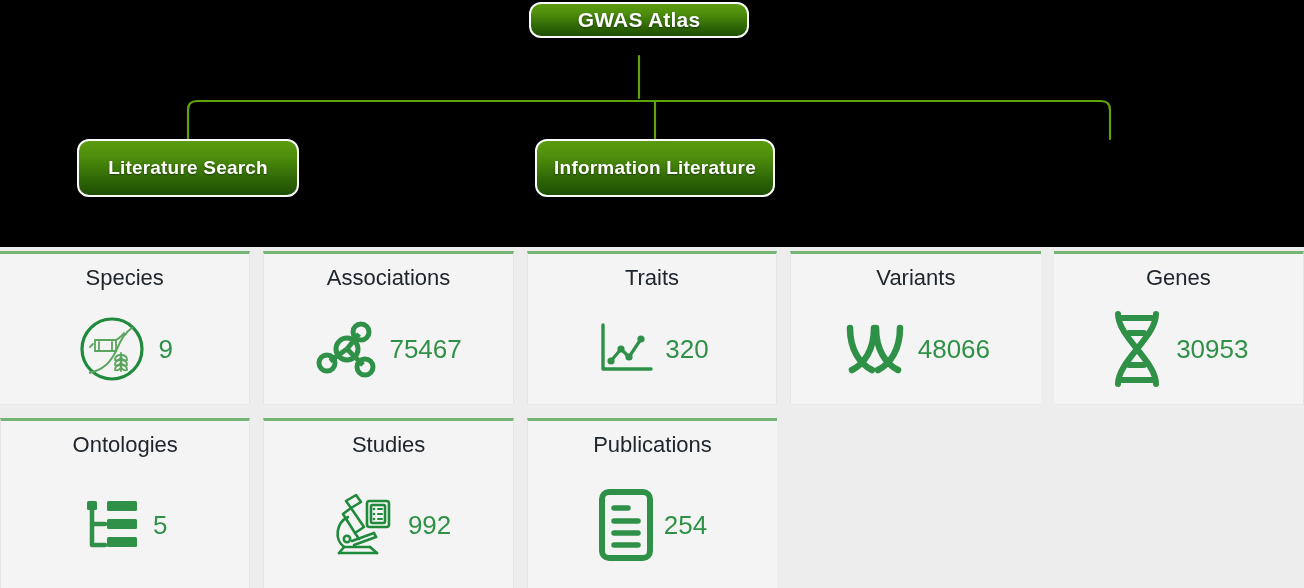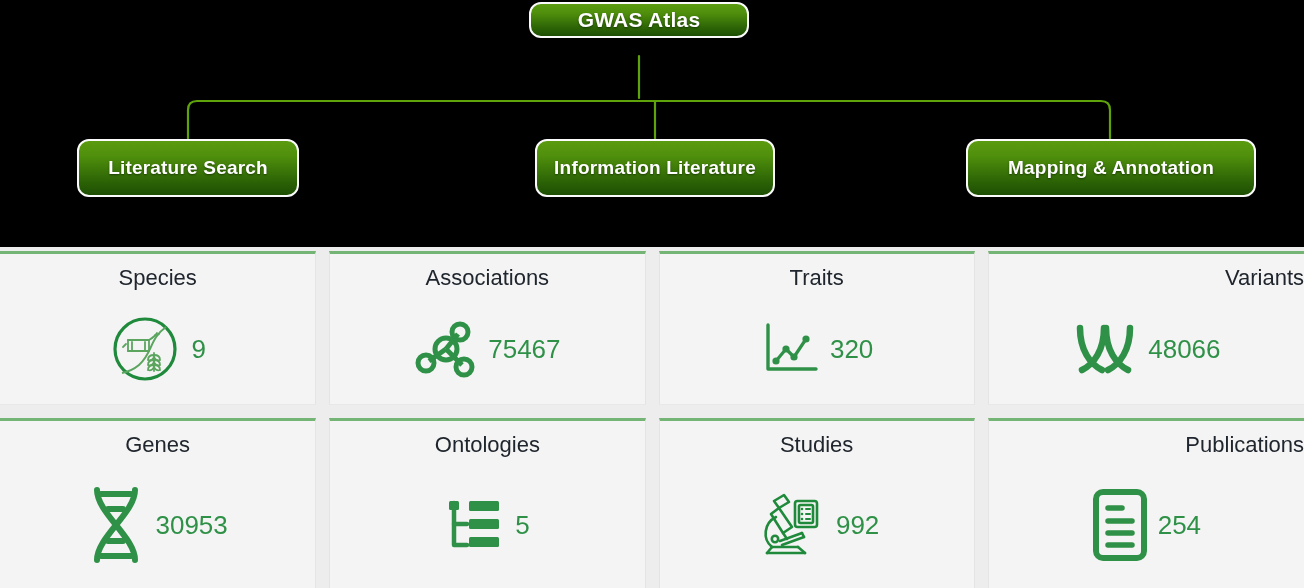--- a/index.html
+++ b/index.html
@@ -64,41 +64,41 @@
     z-index: 1;
   }
 
   
   #cards {
     position: relative;
     width: 1304px;
     height: 342px;
     background: #ededed;
     display: grid;
-    grid-template-columns: repeat(4, 1fr);
+    grid-template-columns: repeat(5, 1fr);
     grid-template-rows: 154px 1fr;
     column-gap: 33px;
     row-gap: 14px;
     padding: 4px 0 0 0;
     gap: 13px;
   }
 
   .card {
     background: #f4f4f4;
     border-top: 3px solid #74b474;
     border-left: 1px solid #e4e4e4;
     border-right: 1px solid #e4e4e4;
     border-bottom: 1px solid #e8e8e8;
     display: flex;
     flex-direction: column;
     align-items: center;
     padding-top: 12px;
   }
   .card:nth-child(1), .card:nth-child(5) { border-left: none; }
-  .card:nth-child(4), .card:nth-child(8) { border-right: none; align-items: flex-end; }
+  .card:nth-child(4), .card:nth-child(8) { border-right: none; }
 
   .card-title {
     font-size: 22px;
     color: #20262e;
     line-height: 1.1;
     margin-bottom: 4px;
   }
 
   .card-body {
     flex: 1;
@@ -146,23 +146,20 @@
   </div>
 
   <div class="node" id="node-child-0">
     <span>Literature Search</span>
   </div>
 
   <div class="node" id="node-child-1">
     <span>Information Literature</span>
   </div>
 
-  <div class="node" id="node-child-2">
-    <span>Mapping &amp; Annotation</span>
-  </div>
 </div>
 
 <div id="cards">
 
   <div class="card">
     <div class="card-title">Species</div>
     <div class="card-body">
       <svg class="card-icon" width="72" height="72" viewBox="0 0 72 72" xmlns="http://www.w3.org/2000/svg">
         <circle cx="36" cy="36" r="30" fill="none" stroke="#1f8a3b" stroke-width="3.2"></circle>
         <path d="M 57 14 C 40 26 44 40 30 52 C 24 57 18 59 13 60" fill="none" stroke="#5ba55f" stroke-width="2"></path>

